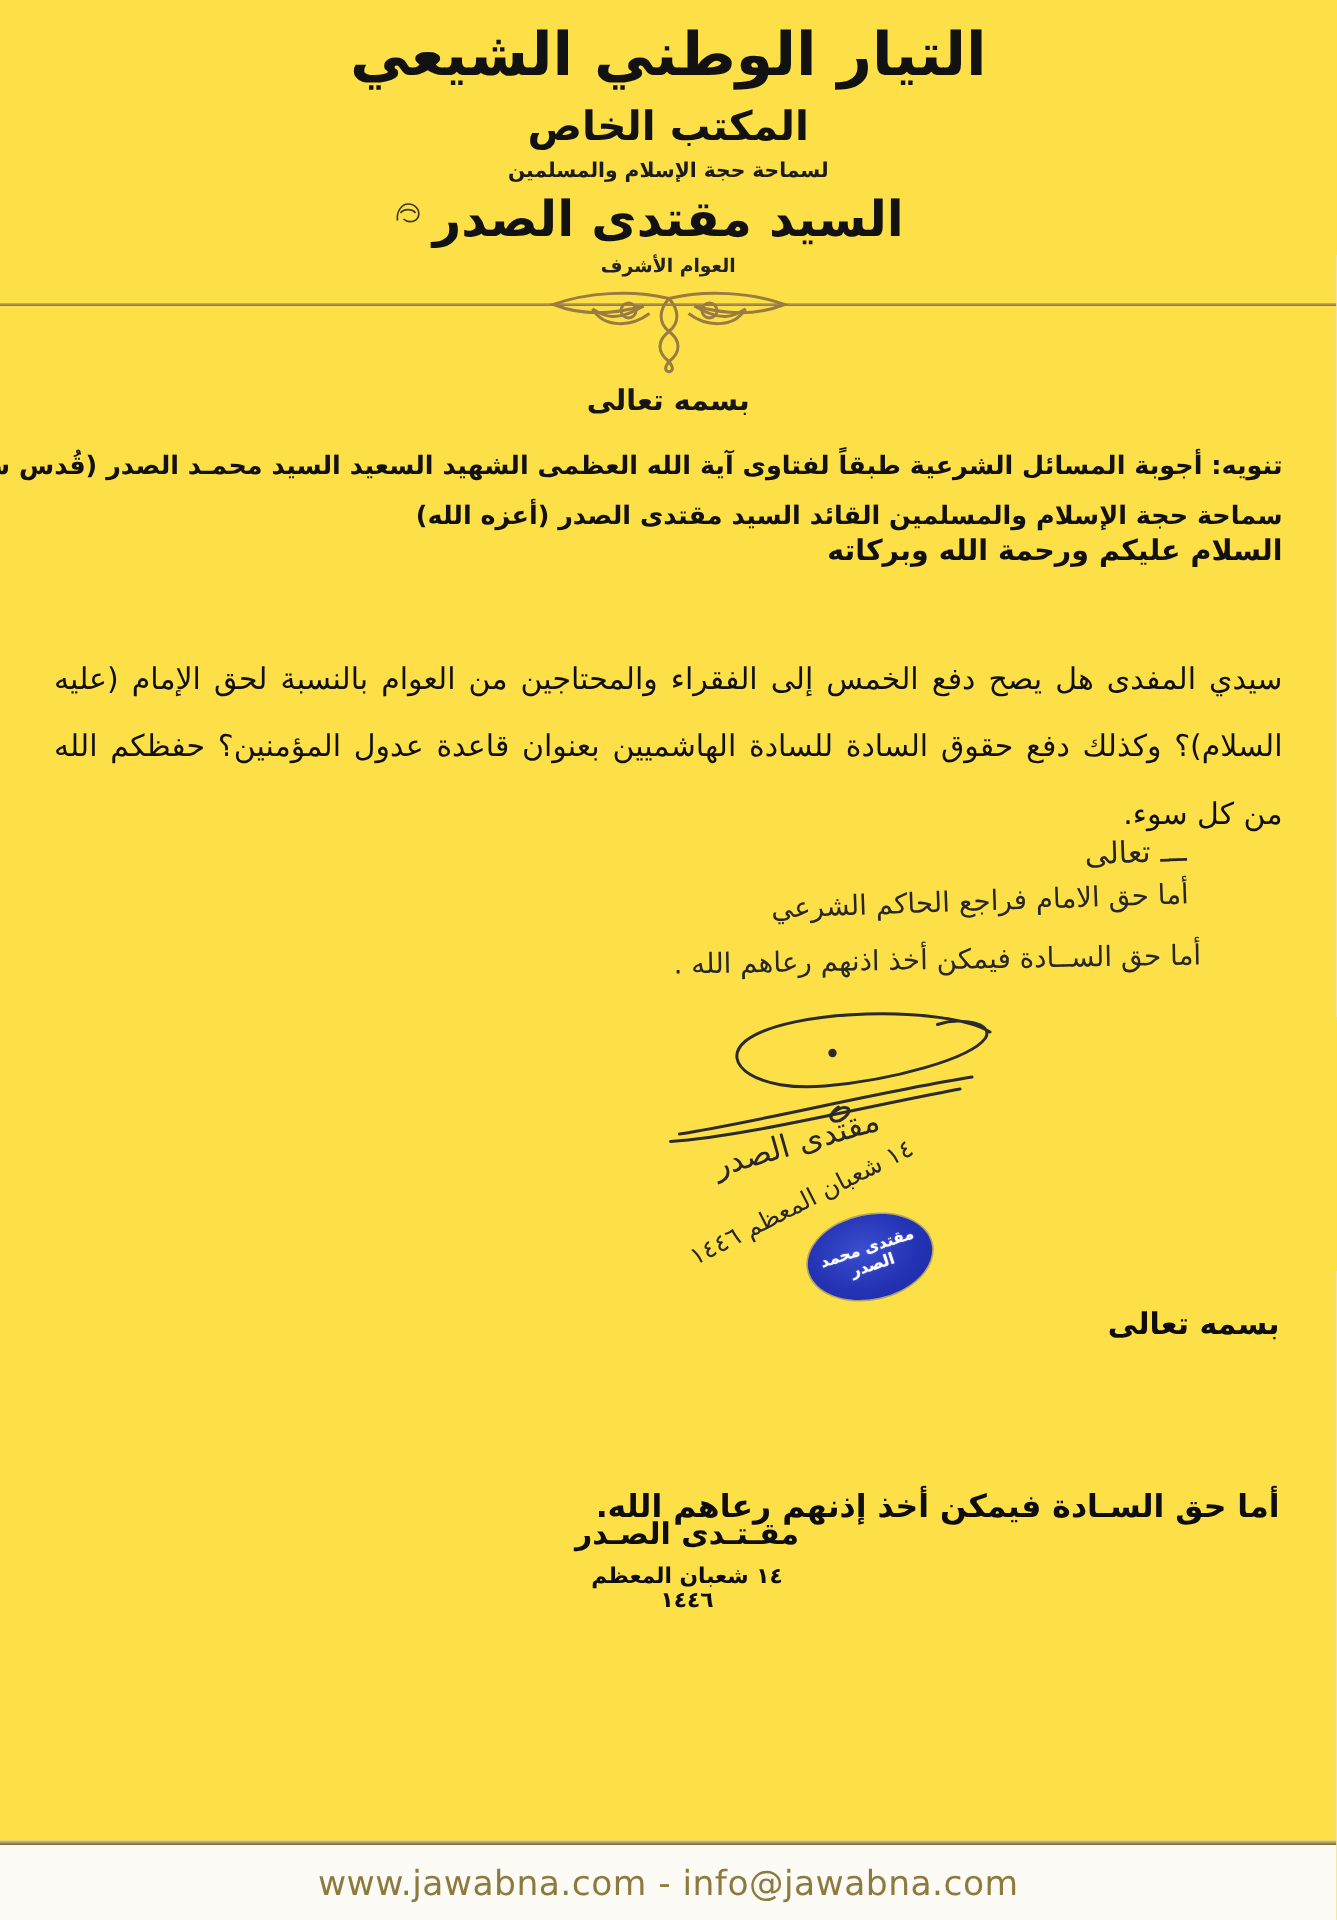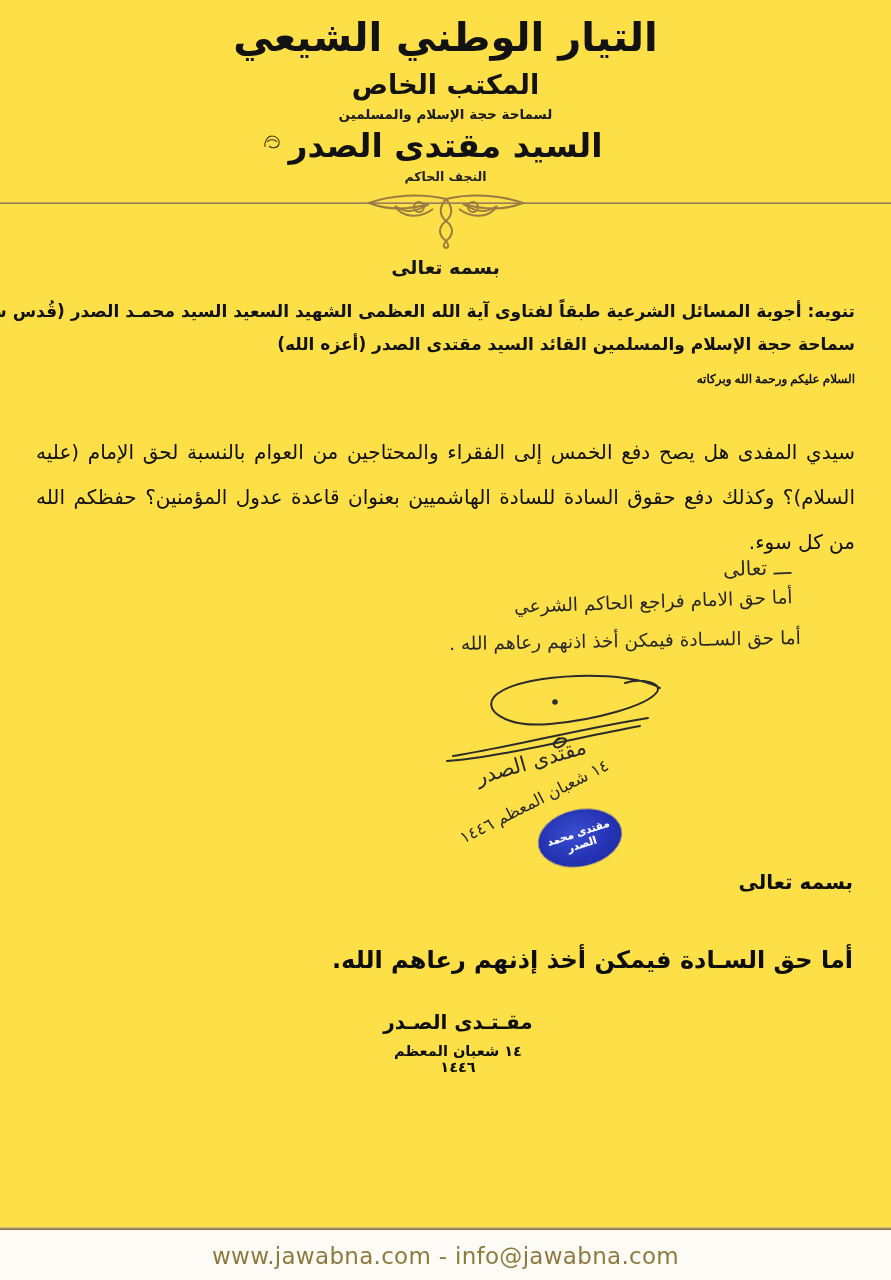--- a/index.html
+++ b/index.html
@@ -24,21 +24,21 @@
   .gold-rule{position:absolute;left:0;top:202px;width:100%;height:2px;
     background:linear-gradient(#c4ad7a,#8f7436);}
   .ornament{position:absolute;top:191px;left:50%;transform:translateX(-50%);}
   
   .basmala-top{position:absolute;top:256px;left:0;width:100%;text-align:center;
     font-size:19px;font-weight:bold;direction:rtl;}
   .notice{position:absolute;top:299px;right:36px;left:36px;direction:rtl;
     font-weight:bold;color:#111;}
   .notice-l1{font-size:17px;line-height:24px;white-space:nowrap;text-align:right;}
   .notice-l2{font-size:17px;line-height:24px;margin-top:9px;text-align:right;}
-  .greeting{font-size:12px;margin-top:16px;text-align:right;font-family:Liberation Serif, serif;}
+  .greeting{font-size:19px;text-align:right;}
   .question{position:absolute;top:430px;right:36px;left:36px;direction:rtl;
     font-size:20px;line-height:45px;text-align:justify;color:#101010;}
   
   .hand{direction:rtl;color:#272727;font-family:"DejaVu Sans",sans-serif;}
   .hand-basmala{position:absolute;top:556px;right:100px;font-size:20px;transform:rotate(-2deg);}
   .hand-l1{position:absolute;top:591px;right:98px;font-size:18.5px;transform:rotate(-2deg);letter-spacing:.5px;}
   .hand-l2{position:absolute;top:630px;right:90px;font-size:18.5px;transform:rotate(-1deg);letter-spacing:.5px;}
   .signature-svg{position:absolute;left:435px;top:666px;}
   .hand-name{position:absolute;left:474px;top:750px;font-size:21px;transform:rotate(-16deg);letter-spacing:1px;}
   .hand-date{position:absolute;left:452px;top:792px;font-size:16.5px;transform:rotate(-27deg);white-space:nowrap;}
@@ -48,21 +48,21 @@
     border-radius:50%;transform:rotate(-12deg);
     display:flex;align-items:center;justify-content:center;
     box-shadow:0 0 0 1px rgba(34,48,176,.35);}
   .stamp-text{color:#ffffff;font-size:10.5px;font-weight:bold;direction:rtl;
     transform:rotate(-6deg);text-align:center;line-height:12px;letter-spacing:.5px;
     text-shadow:0 0 1px rgba(255,255,255,.6);}
   
   .typed{position:absolute;right:38px;direction:rtl;font-weight:bold;color:#0d0d0d;text-align:right;}
   .typed-basmala{top:870px;font-size:20px;}
   .typed-l1{top:906px;font-size:21px;letter-spacing:.5px;}
-  .typed-l2{top:946px;font-size:24px;letter-spacing:.2px;}
+  .typed-l2{top:992px;font-size:21px;letter-spacing:.2px;}
   .typed-sig{position:absolute;left:378px;top:998px;width:160px;text-align:center;
     direction:rtl;font-weight:bold;color:#0d0d0d;margin-top:12px;}
   .typed-name{font-size:20px;letter-spacing:1px;}
   .typed-date{font-size:14.5px;margin-top:9px;letter-spacing:.5px;}
   
   .footer-rule{position:absolute;left:0;top:1227px;width:100%;height:3px;
     background:linear-gradient(#d6c69a,#7d652e);}
   .footer-band{position:absolute;left:0;top:1230px;width:100%;height:50px;background:#fcfbf6;}
   .footer-contact{position:absolute;left:0;top:1243px;width:100%;text-align:center;
     font-size:23px;color:#8f7a3e;letter-spacing:.3px;}
@@ -79,21 +79,21 @@
     <div>
       <span class="lh-sayyid">
         <span>السيد مقتدى الصدر</span>
         <span class="honorific">
           <svg width="20" height="18" viewBox="0 0 20 18">
             <path d="M3 14 C2 8 6 3 10 3 C15 3 18 7 17 11 C16 15 10 16 7 13 M5 9 C7 6 13 6 15 9" fill="none" stroke="#1a1a1a" stroke-width="1.1"></path>
           </svg>
         </span>
       </span>
     </div>
-    <div class="lh-city">النجف الحاكم</div>
+    <div class="lh-city">العوام الأشرف</div>
   </div>
 
   <div class="gold-rule"></div>
   <div class="ornament">
     <svg width="190" height="58" viewBox="0 0 190 58">
       <g fill="none" stroke="#9a7b41" stroke-width="2">
         <path d="M95 8 C70 2 40 4 18 12 C38 20 60 18 78 13"></path>
         <path d="M95 8 C120 2 150 4 172 12 C152 20 130 18 112 13"></path>
         <path d="M78 13 C60 24 52 20 44 15 C52 28 70 27 82 18"></path>
         <path d="M112 13 C130 24 138 20 146 15 C138 28 120 27 108 18"></path>

